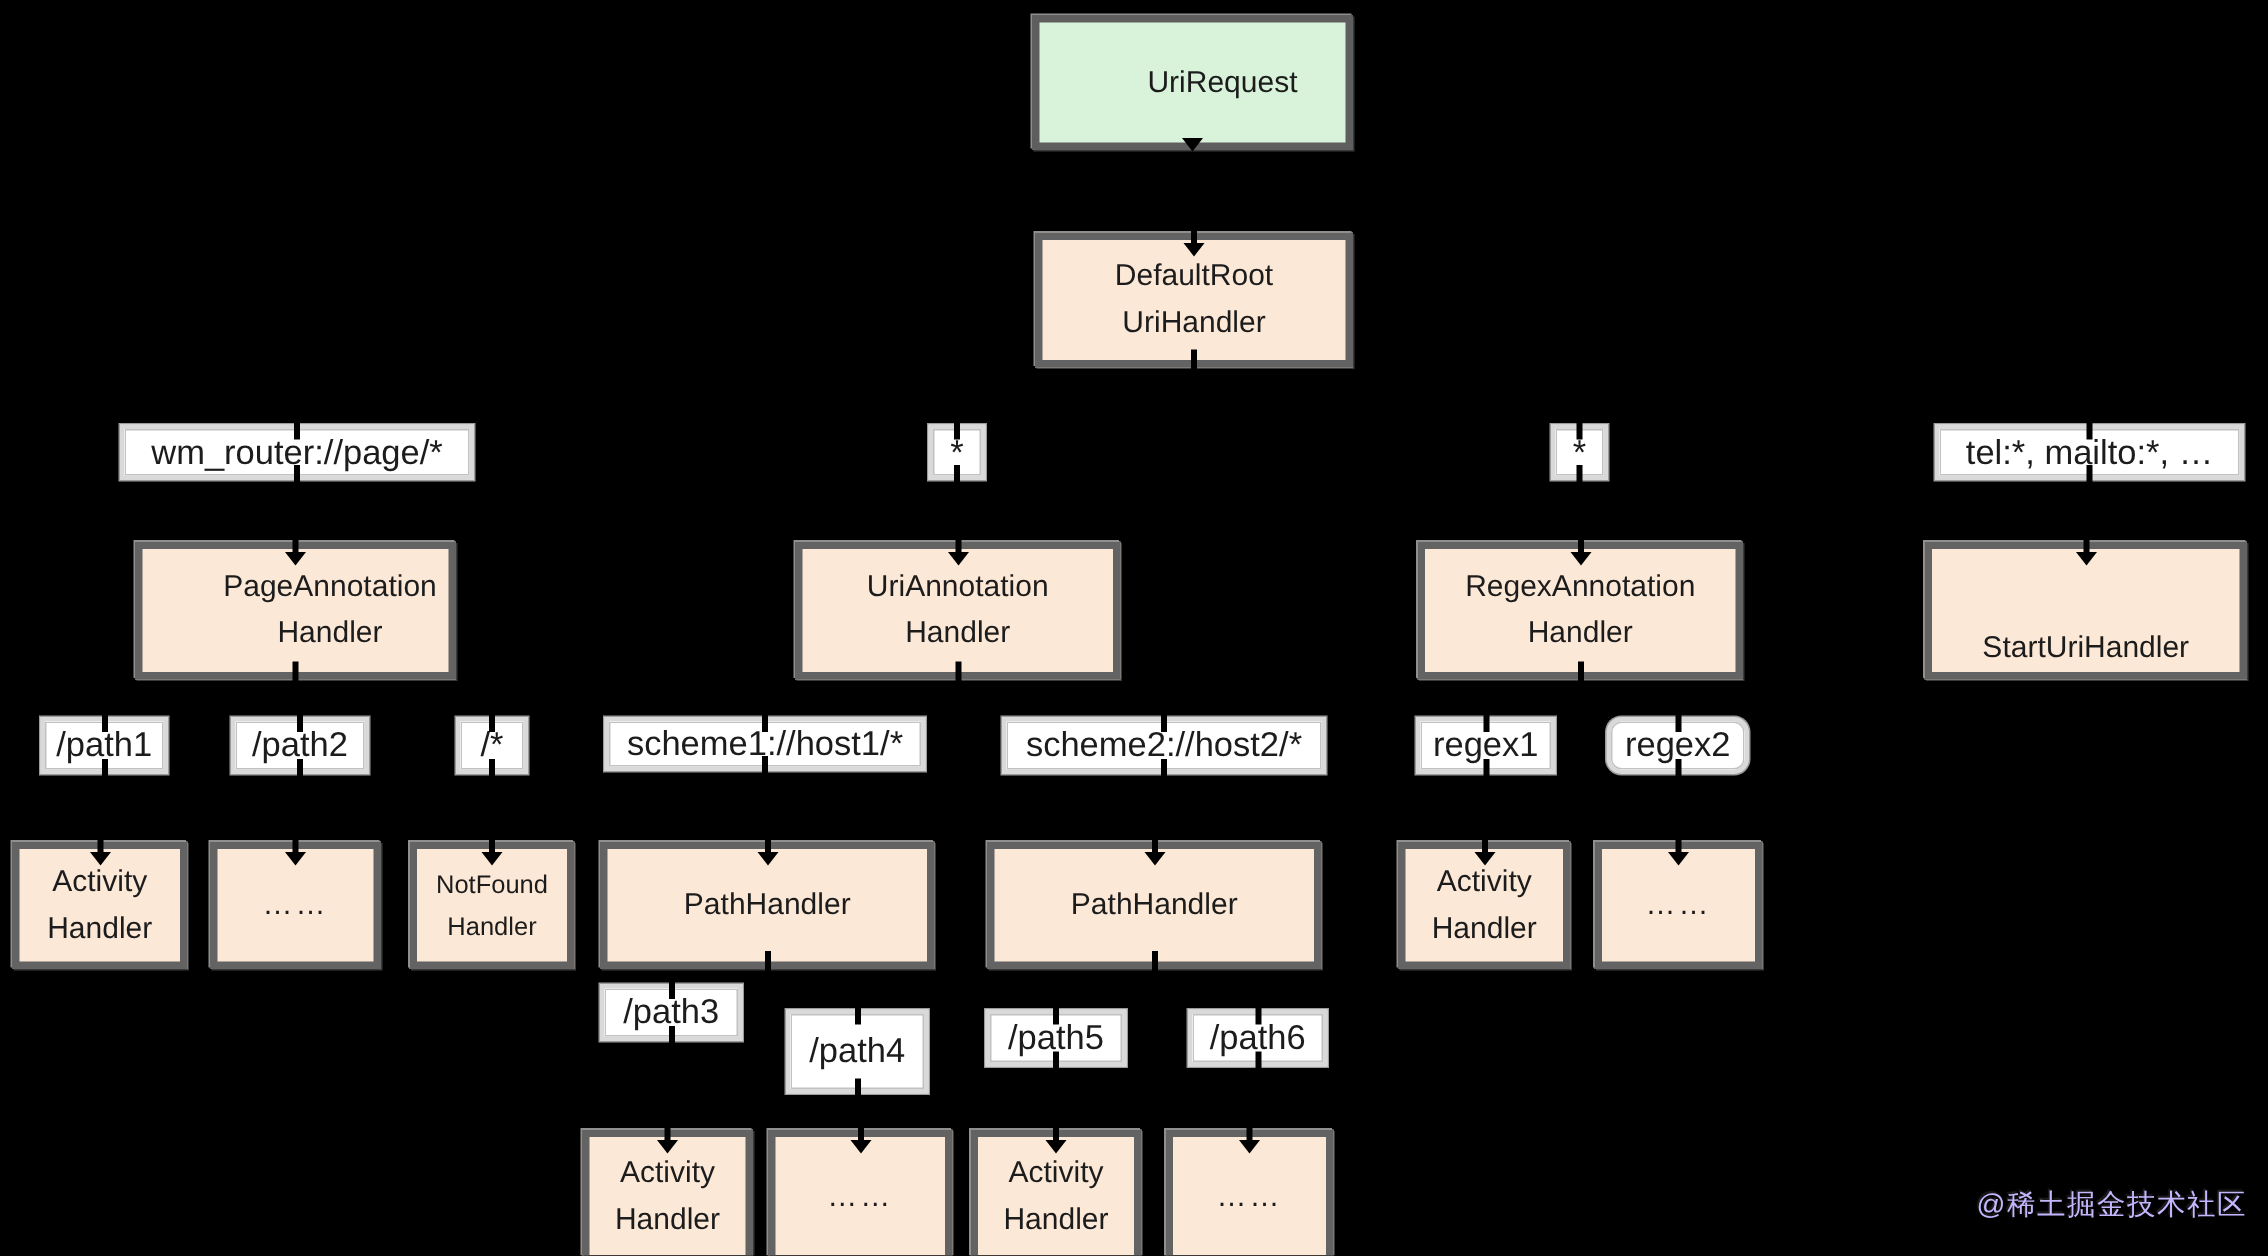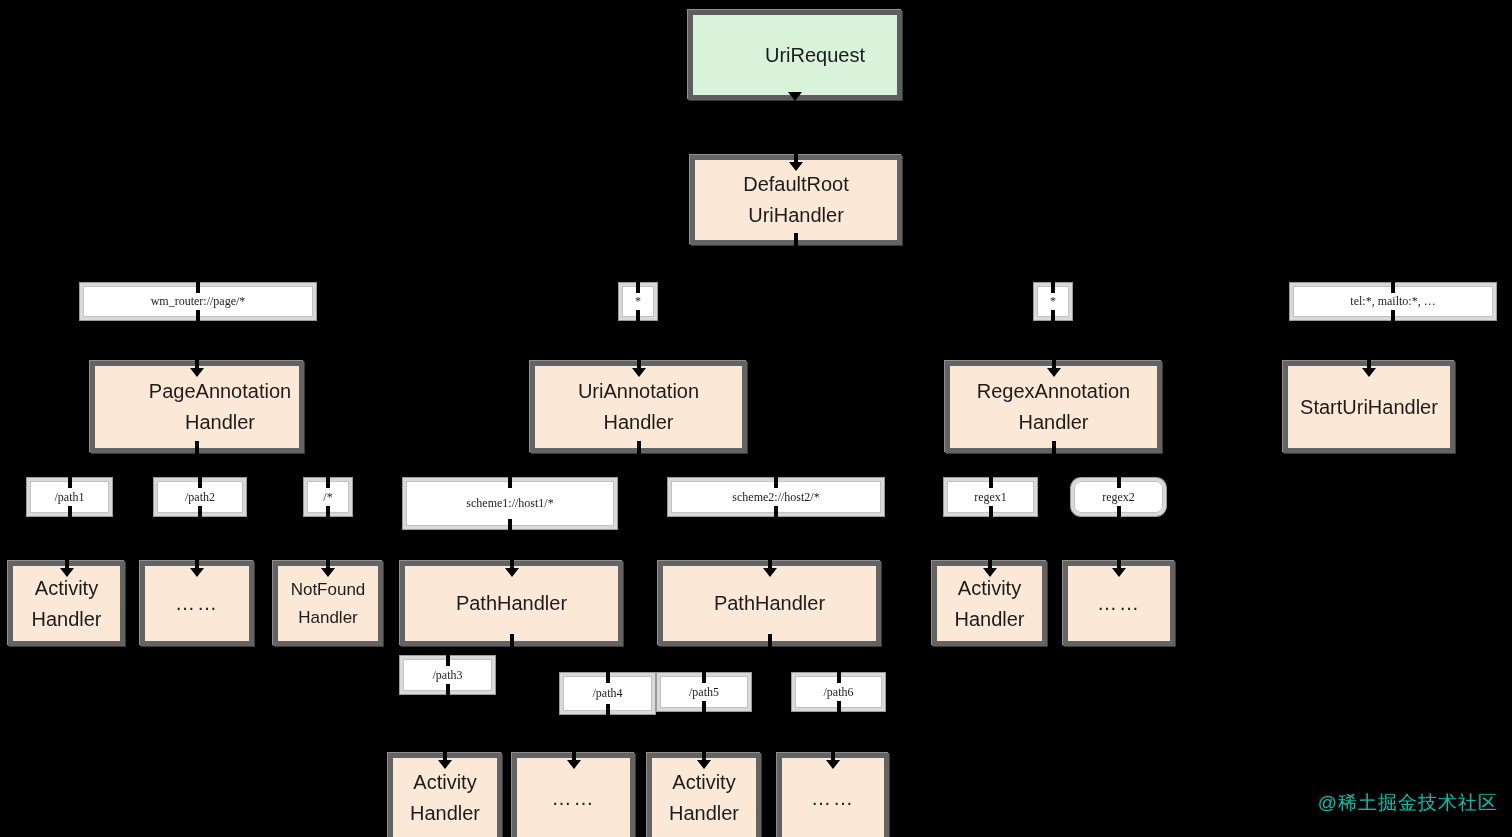--- a/index.html
+++ b/index.html
@@ -23,21 +23,21 @@
     margin-top:16px;
   }
   .label{
     background:var(--labelbg,#ffffff);
     border:3px solid #d9d9d9;
     box-shadow:0 0 0 1px #9b9b9b, inset 0 0 0 1px #c2c2c2;
     font-size:19px;
   }
   .line{display:block;font-size:20px;color:#1c1c1c;line-height:1.55;white-space:nowrap;}
   .line:empty{display:none;}
-  .label .line{font-size:12px;line-height:1.2;font-family:Liberation Serif, serif;}
+  .label .line{font-size:23px;line-height:1.2;}
   .small .line{font-size:17px;line-height:1.6;}
   .dots .line{font-size:20px;letter-spacing:2px;}
   
   .tk{position:absolute;left:50%;transform:translateX(-50%);width:4px;background:#000;z-index:3;}
   .tk.top{top:-7px;height:14px;}
   .tk.bot{bottom:-7px;height:14px;}
   
   .ar{position:absolute;left:50%;transform:translateX(-50%);width:0;height:0;
       border-left:7px solid transparent;border-right:7px solid transparent;
       border-top:9px solid #000;z-index:4;}
@@ -46,45 +46,45 @@
   
   #n-request{left:688px;top:10px;width:214px;height:90px;padding-left:40px;}
   #n-root{left:690px;top:139px;width:212px;height:90px;}
   #m-wm{left:80px;top:283px;width:236px;height:37px;}
   #m-star1{left:619px;top:283px;width:38px;height:37px;}
   #m-star2{left:1034px;top:283px;width:38px;height:37px;}
   #m-tel{left:1290px;top:283px;width:206px;height:37px;}
   #n-page{left:90px;top:345px;width:214px;height:92px;padding-left:46px;}
   #n-uria{left:530px;top:345px;width:217px;height:92px;}
   #n-regex{left:945px;top:345px;width:217px;height:92px;}
-  #n-start{left:1283px;top:345px;width:172px;height:92px;}
+  #n-start{left:1283px;top:345px;width:215px;height:92px;justify-content:flex-end;}
   #m-path1{left:27px;top:478px;width:85px;height:38px;}
   #m-path2{left:154px;top:478px;width:92px;height:38px;}
   #m-slashstar{left:304px;top:478px;width:48px;height:38px;}
-  #m-scheme1{left:403px;top:478px;width:214px;height:51px;}
+  #m-scheme1{left:403px;top:478px;width:214px;height:36px;}
   #m-scheme2{left:668px;top:478px;width:216px;height:38px;}
   #m-regex1{left:944px;top:478px;width:93px;height:38px;}
   #m-regex2{left:1071px;top:478px;width:95px;height:38px;border-radius:10px;}
   #n-act1{left:8px;top:545px;width:117px;height:85px;}
   #n-dots1{left:140px;top:545px;width:114px;height:85px;}
   #n-nf{left:273px;top:545px;width:110px;height:85px;}
   #n-ph1{left:400px;top:545px;width:223px;height:85px;}
   #n-ph2{left:658px;top:545px;width:223px;height:85px;}
   #n-act2{left:932px;top:545px;width:115px;height:85px;}
   #n-dots2{left:1063px;top:545px;width:112px;height:85px;}
   #m-path3{left:400px;top:656px;width:95px;height:38px;}
-  #m-path4{left:560px;top:673px;width:95px;height:41px;}
+  #m-path4{left:524px;top:673px;width:95px;height:56px;}
   #m-path5{left:657px;top:673px;width:94px;height:38px;}
   #m-path6{left:792px;top:673px;width:93px;height:38px;}
   #n-act3{left:388px;top:737px;width:114px;height:90px;}
   #n-dots3{left:512px;top:737px;width:123px;height:90px;}
   #n-act4{left:647px;top:737px;width:114px;height:90px;}
   #n-dots4{left:777px;top:737px;width:112px;height:90px;}
   .watermark{
-    position:absolute;right:14px;top:790px;font-size:19px;color:#14b8a6;
+    position:absolute;right:14px;top:790px;font-size:19px;color:#c4b5fd;
     text-shadow:1px 1px 1px rgba(0,0,0,0.9), -1px -1px 1px rgba(90,90,90,0.4);
     letter-spacing:1px;
   }
 </style>
 </head>
 <body>
 
 <div class="stage">
 
   <div class="node green" id="n-request">

